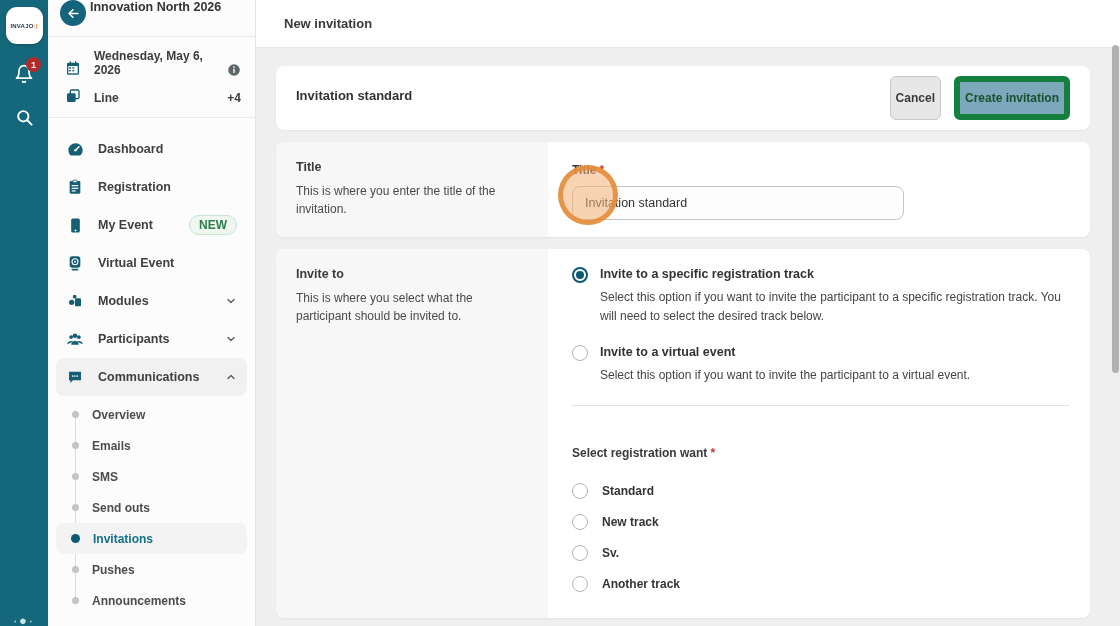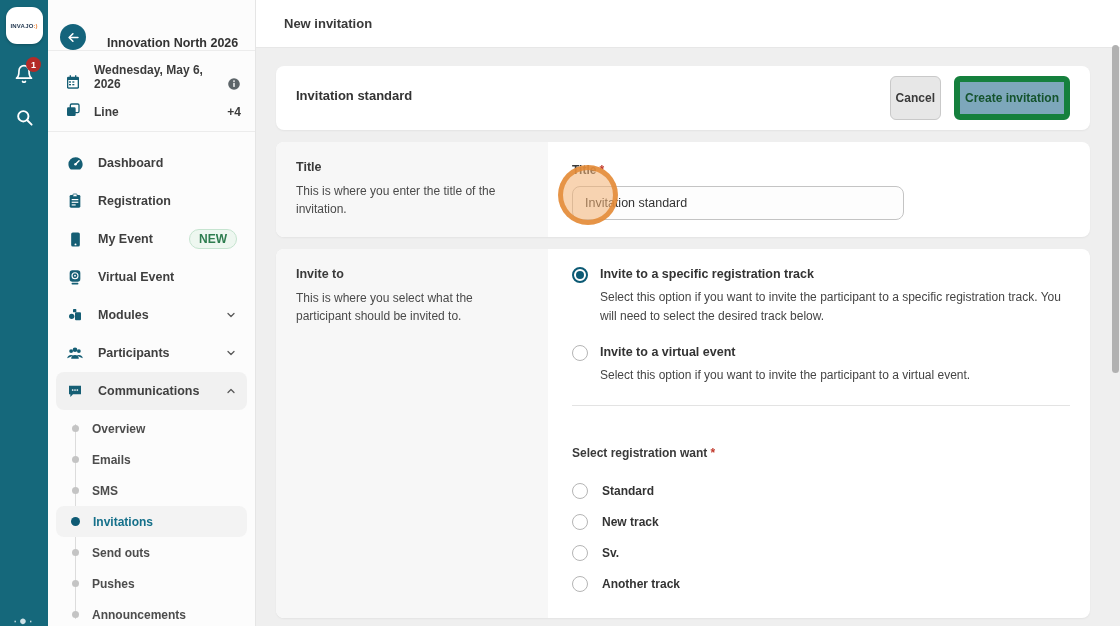--- a/index.html
+++ b/index.html
@@ -14,21 +14,21 @@
   .logo-text { font-size:6px; font-weight:bold; letter-spacing:.2px; color:#253a52; }
   .logo-accent { color:#e8833a; font-size:6px; font-weight:bold; }
   .rail-bell { position:relative; margin-top:20px; }
   .badge { position:absolute; top:-7px; right:-7px; min-width:15px; height:15px; border-radius:50%;
     background:#b32b28; color:#fff; font-size:9px; font-weight:bold; display:flex; align-items:center; justify-content:center; }
   .rail-search { margin-top:24px; }
   .rail-dots { margin-top:auto; margin-bottom:0px; color:#cfe3e8; font-size:13px; letter-spacing:2px; line-height:10px; }
 
   
   .sidebar { width:208px; flex:none; background:#fcfcfc; border-right:1px solid #e5e5e5; display:flex; flex-direction:column; overflow:hidden; }
-  .sb-header { height:51px; flex:none; border-bottom:1px solid #ececec; display:flex; align-items:flex-end; gap:21px; padding:0 12px; }
+  .sb-header { height:37px; flex:none; border-bottom:1px solid #ececec; display:flex; align-items:flex-start; gap:4px; padding:0 12px; }
   .back-btn { width:26px; height:26px; flex:none; border-radius:50%; background:#14647c; display:flex; align-items:center; justify-content:center; cursor:pointer; }
   .sb-title { font-size:12.5px; font-weight:bold; color:#333; }
   .sb-event { padding:12px 14px 12px 16px; border-bottom:1px solid #ececec; }
   .sb-row { display:flex; align-items:flex-end; gap:12px; height:28px; font-size:12px; font-weight:bold; color:#3c3c3c; }
   .sb-row .right { margin-left:auto; }
   .plus-count { font-size:12px; font-weight:bold; color:#3c3c3c; }
 
   .sb-nav { padding:12px 8px 0 8px; }
   .nav-item { display:flex; align-items:center; gap:14px; height:38px; padding:0 10px; border-radius:8px;
     font-size:12.5px; font-weight:bold; color:#3f3f3f; cursor:pointer; }
@@ -273,27 +273,27 @@
         <span>Overview</span>
       </div>
       <div class="sub-item">
         <span class="sub-dot"></span>
         <span>Emails</span>
       </div>
       <div class="sub-item">
         <span class="sub-dot"></span>
         <span>SMS</span>
       </div>
+      <div class="sub-item">
+        <span class="sub-dot"></span>
+        <span>Send outs</span>
+      </div>
       <div class="sub-item active">
         <span class="sub-dot"></span>
         <span>Invitations</span>
-      </div>
-      <div class="sub-item">
-        <span class="sub-dot"></span>
-        <span>Send outs</span>
       </div>
       <div class="sub-item">
         <span class="sub-dot"></span>
         <span>Pushes</span>
       </div>
       <div class="sub-item">
         <span class="sub-dot"></span>
         <span>Announcements</span>
       </div>
     </div>

